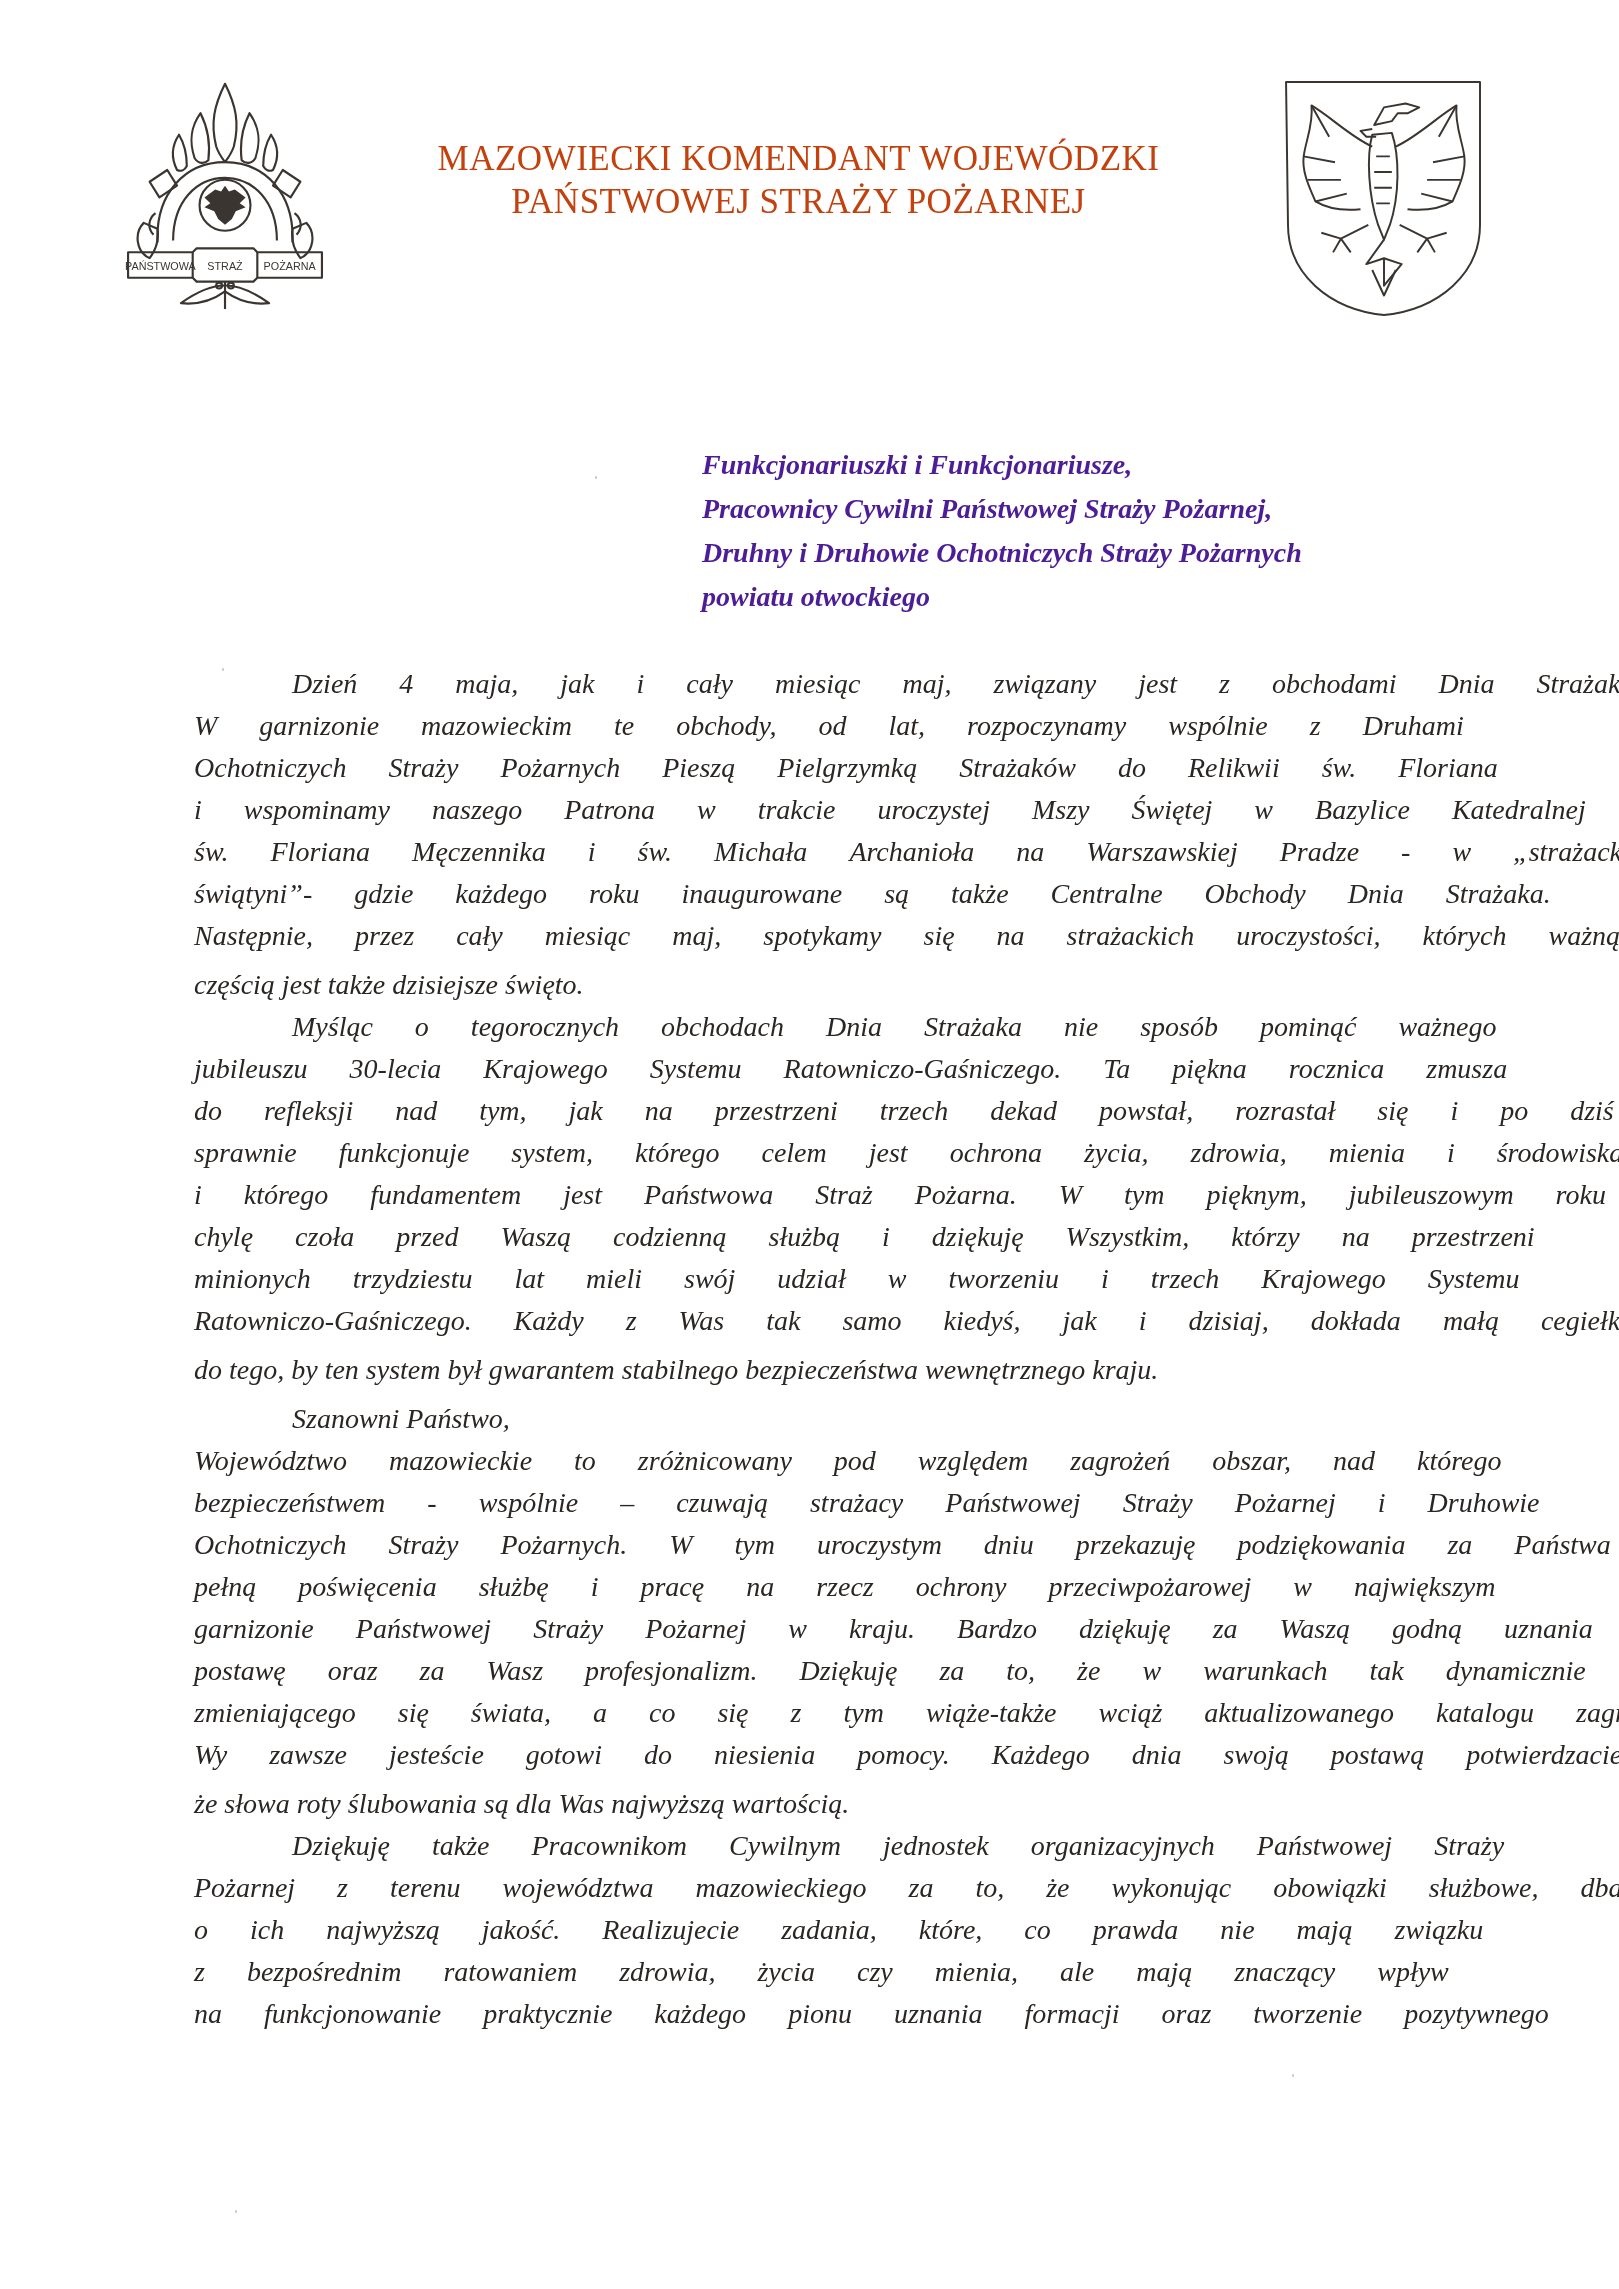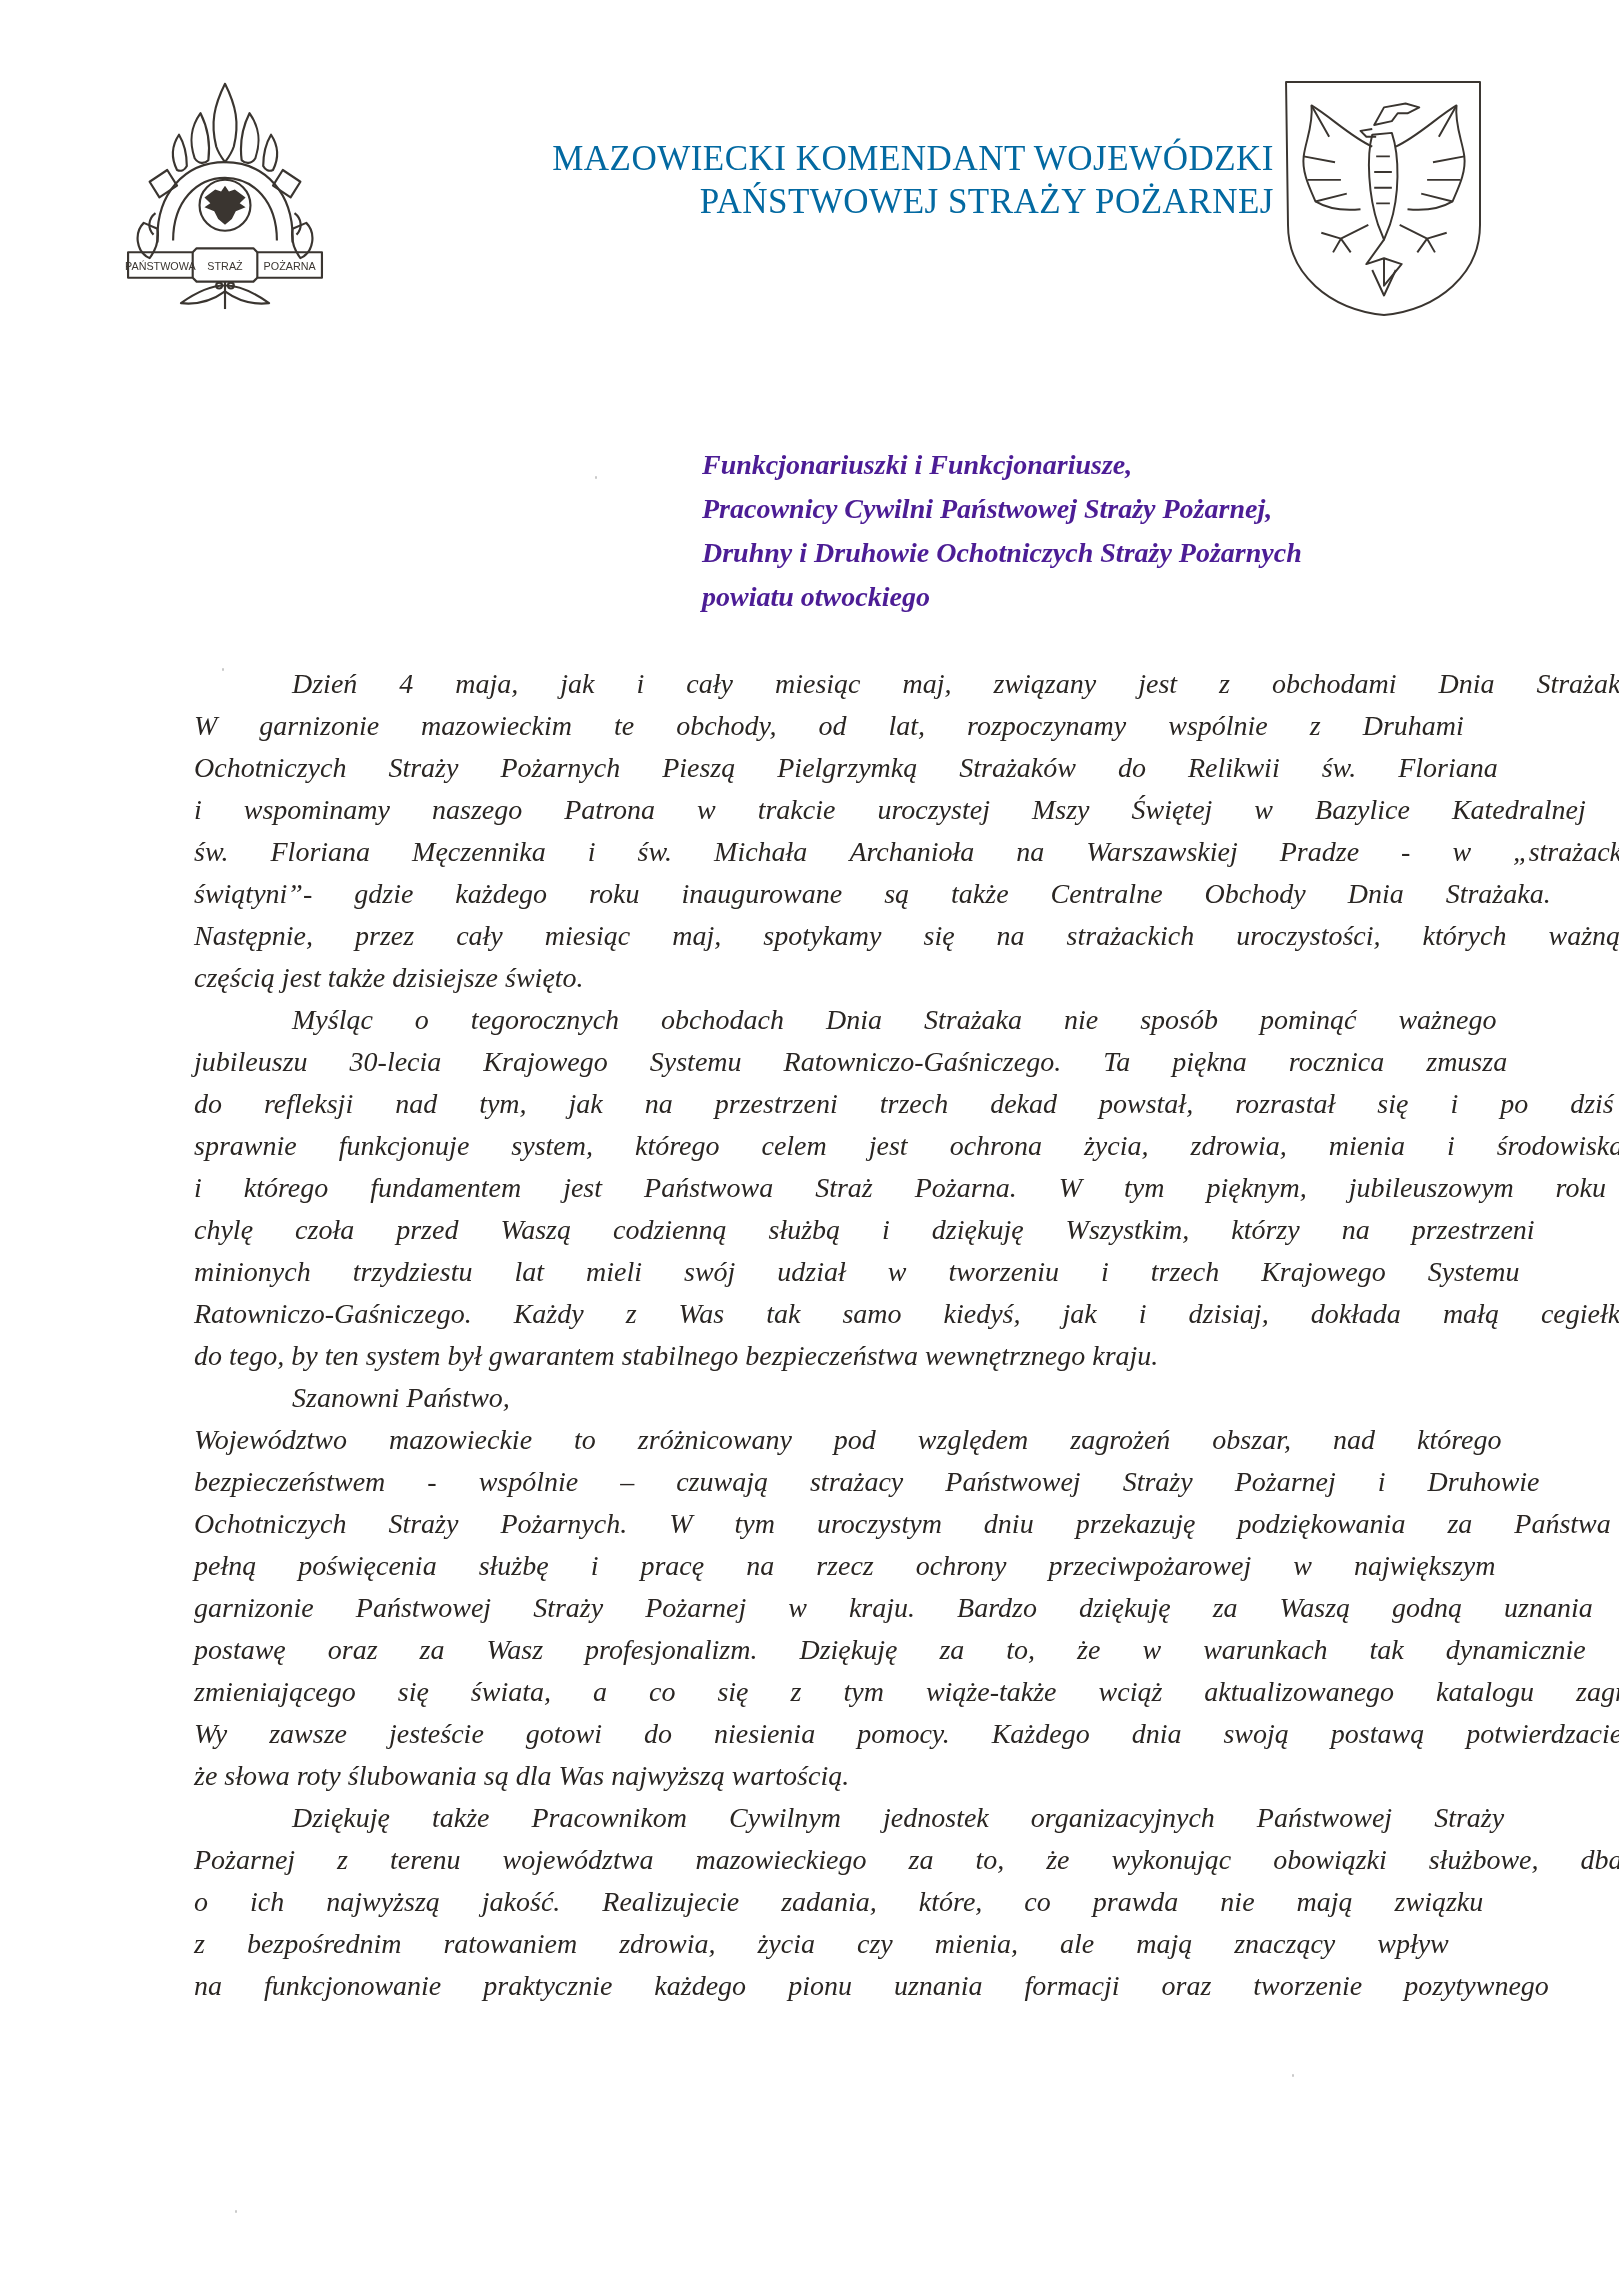--- a/index.html
+++ b/index.html
@@ -2,37 +2,37 @@
 <html><head>
 <meta charset="utf-8">
 <style>
   html, body { margin: 0; padding: 0; background: #ffffff; }
   body { width: 1619px; height: 2290px; position: relative; overflow: hidden; color: #2b2724; }
   .page { position: absolute; left: 0; top: 0; width: 1619px; height: 2290px; background: #ffffff; }
 
   
   .logo-psp { position: absolute; left: 120px; top: 76px; width: 211px; height: 235px; }
   .logo-shield { position: absolute; left: 1282px; top: 78px; width: 204px; height: 240px; }
-  .header-title { position: absolute; left: 323px; top: 137px; width: 951px; text-align: right;
-    font-family: "Liberation Serif", "DejaVu Serif", serif; color: #0369a1; }
+  .header-title { position: absolute; left: 323px; top: 137px; width: 951px; text-align: center;
+    font-family: "Liberation Serif", "DejaVu Serif", serif; color: #c2410c; }
   .header-title .l1 { font-size: 35px; line-height: 43px; letter-spacing: 0.5px; display: block; }
   .header-title .l2 { font-size: 35px; line-height: 43px; letter-spacing: 0.5px; display: block; }
 
   
   .addressee { position: absolute; left: 702px; top: 443px; width: 745px;
     font-family: "Liberation Serif", "DejaVu Serif", serif; font-style: italic; font-weight: bold;
     font-size: 28px; line-height: 44px; color: #4c1d95; }
   .addressee span { display: block; white-space: nowrap; }
 
   
   .body-text { position: absolute; left: 194px; top: 663px; width: 1239px;
     font-family: "Liberation Serif", "DejaVu Serif", serif; font-style: italic;
     font-size: 28px; line-height: 42px; color: #2a2623; }
   .line { display: block; text-align: justify; text-align-last: justify; white-space: nowrap; height: 42px; overflow: visible; gap: 42px; }
-  .line.last { text-align-last: left; text-align: left; }
+  .line.last { text-align-last: left; text-align: left; margin-top: 7px; }
   .line.indent { padding-left: 98px; }
   .line > span { display: inline; }
   .jline { display: flex; justify-content: space-between; white-space: nowrap; }
 
   .scan-speck { position: absolute; width: 2px; height: 2.9px; background: #c9c9c9; border-radius: 1px; }
 </style>
 </head>
 <body>
 
 <div class="page">

